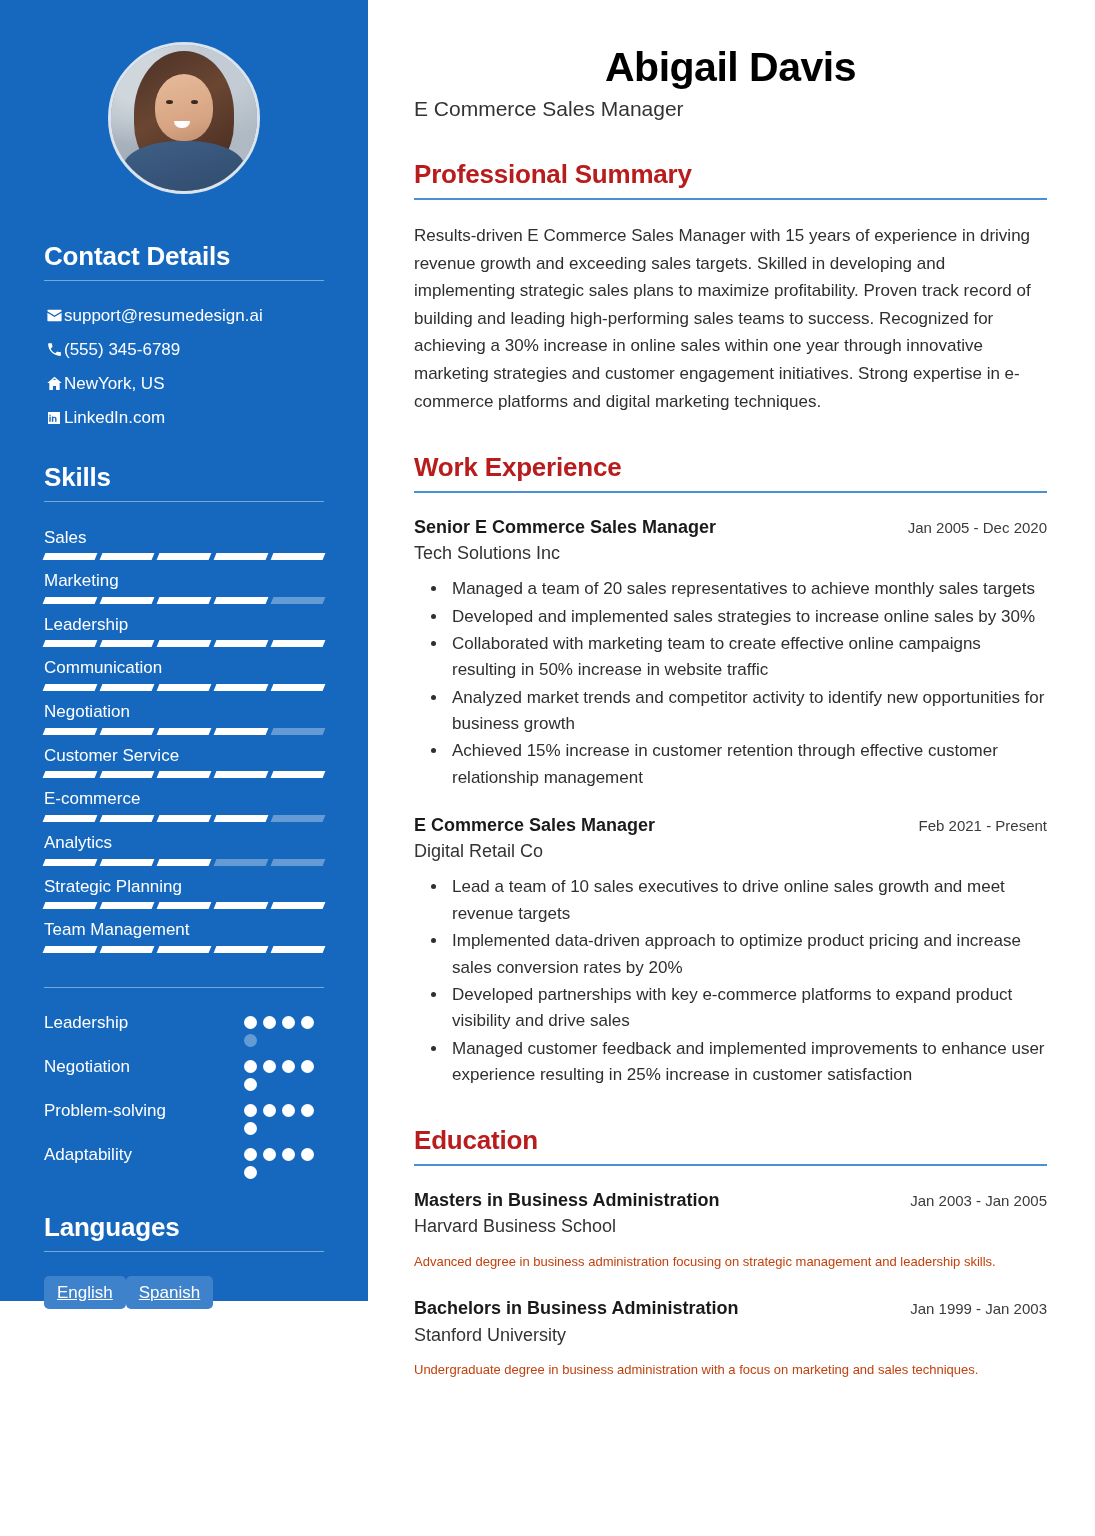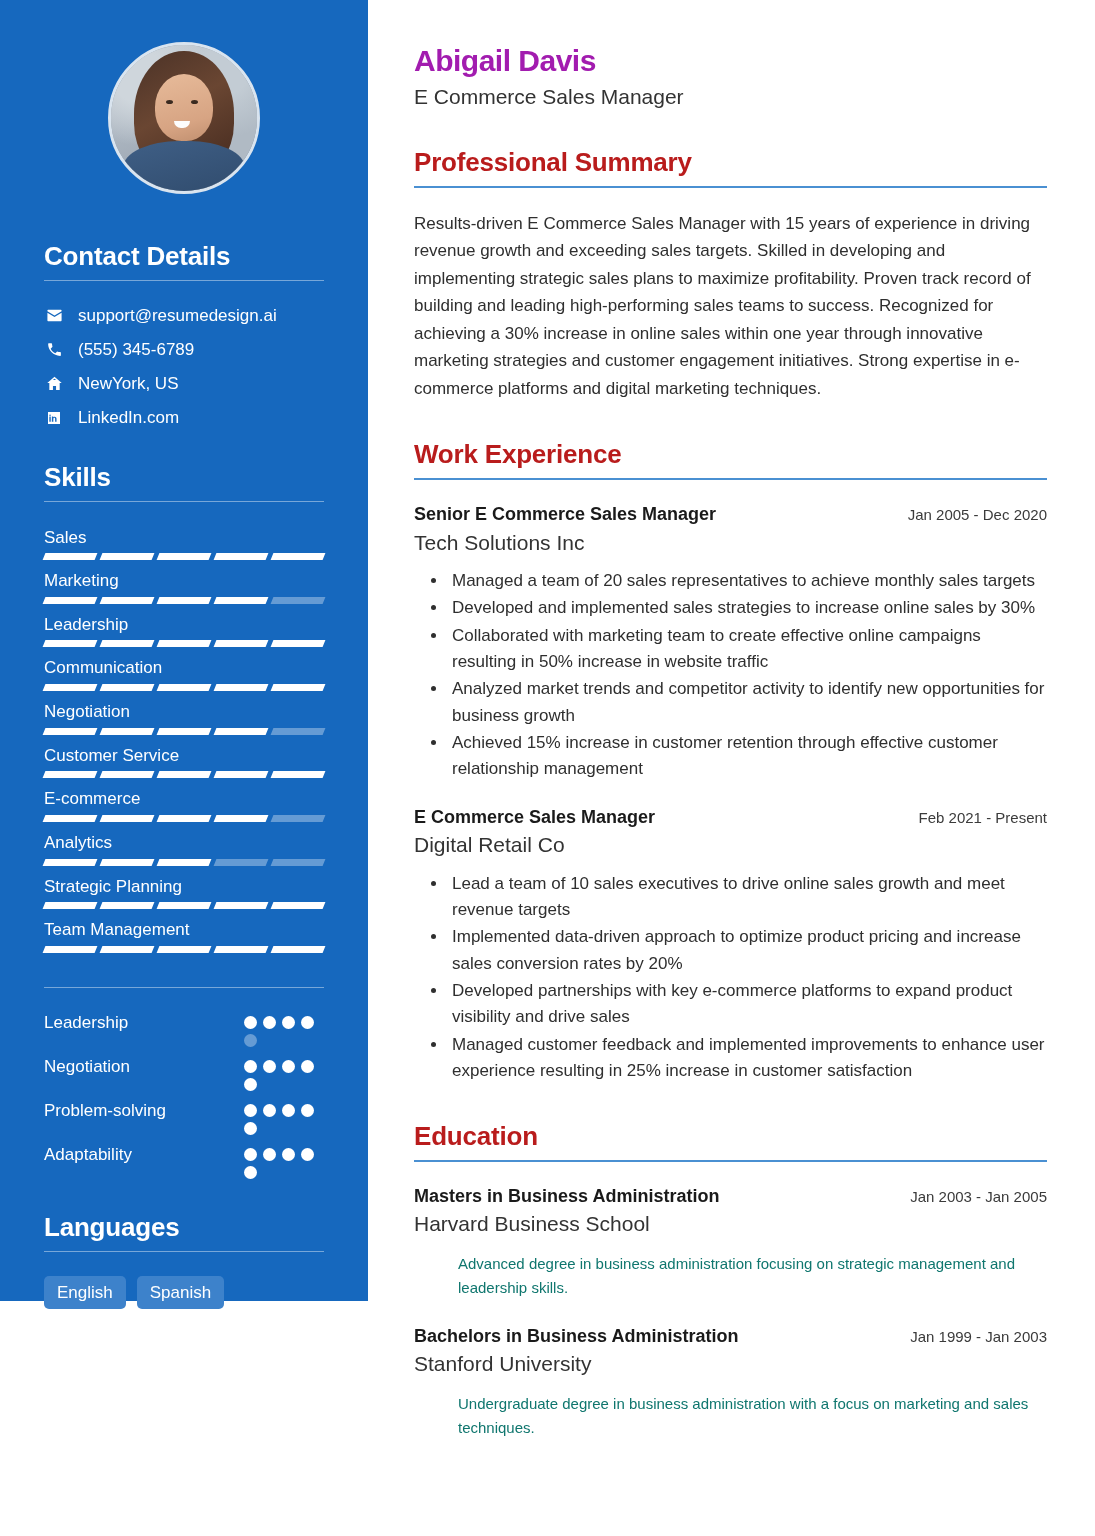--- a/index.html
+++ b/index.html
@@ -100,21 +100,20 @@
     height: 1px;
     background: rgba(255,255,255,0.42);
     margin-bottom: 24px;
   }
   .side-block { margin-bottom: 34px; }
 
   
   .contact-row {
     display: flex;
     align-items: center;
-    gap: 14px;
     margin-bottom: 12px;
     font-size: 17px;
     line-height: 1.3;
   }
   .contact-row .ci {
     width: 20px;
     min-width: 20px;
     display: flex;
     justify-content: center;
     align-items: center;
@@ -165,42 +164,43 @@
   }
   .dot {
     width: 13px;
     height: 13px;
     border-radius: 50%;
     background: #ffffff;
   }
   .dot.off { background: rgba(255,255,255,0.34); }
 
   
-  .lang-wrap { display: flex; flex-wrap: wrap; gap: 11px; }
+  .lang-wrap { display: flex; flex-wrap: wrap; gap: 0; text-decoration: underline; }
   .lang-tag {
     background: #3d82cb;
     border-radius: 5px;
     padding: 6px 13px;
     font-size: 17px;
     line-height: 1.25;
     color: #ffffff;
   }
 
   
   .main {
     flex: 1;
     padding: 44px 48px 0 46px;
     color: #2c2c2c;
   }
   .name {
-    font-size: 30px;
+    font-size: 41px;
     font-weight: 700;
-    color: #a21caf;
+    color: #000000;
     letter-spacing: -0.5px;
     line-height: 1.15;
+    text-align: center;
   }
   .role {
     font-size: 21px;
     color: #333333;
     margin-top: 4px;
     line-height: 1.3;
   }
   .sec-h {
     font-size: 26px;
     font-weight: 700;
@@ -234,43 +234,42 @@
     color: #1a1a1a;
     line-height: 1.35;
   }
   .entry-date {
     font-size: 15px;
     color: #3b3b3b;
     white-space: nowrap;
     line-height: 1.35;
   }
   .entry-org {
-    font-size: 21px;
+    font-size: 18px;
     color: #333333;
     line-height: 1.45;
     margin-top: 1px;
   }
   .bullets {
     margin: 10px 0 0 0;
     padding-left: 34px;
     list-style: disc;
   }
   .bullets li {
     font-size: 17px;
     line-height: 1.55;
     color: #2f2f2f;
     margin-bottom: 1px;
     padding-left: 4px;
   }
   .entry-desc {
-    font-size: 15px;
+    font-size: 13px;
     line-height: 1.6;
-    color: #0f766e;
+    color: #c2410c;
     margin-top: 12px;
-    margin-left: 44px;
   }
   .edu-entry { margin-bottom: 24px; }
 </style>
 </head>
 <body>
 
 <div class="page">
 
   <aside class="sidebar">
 

